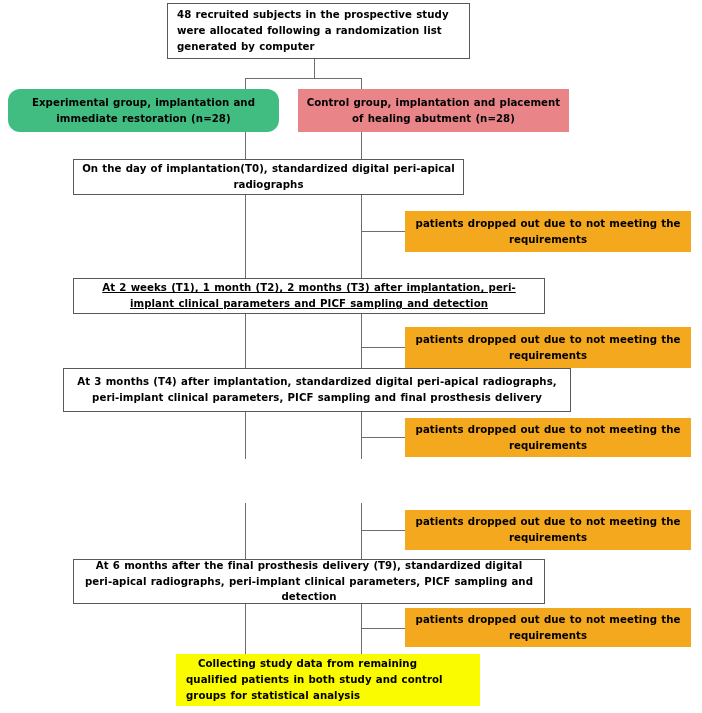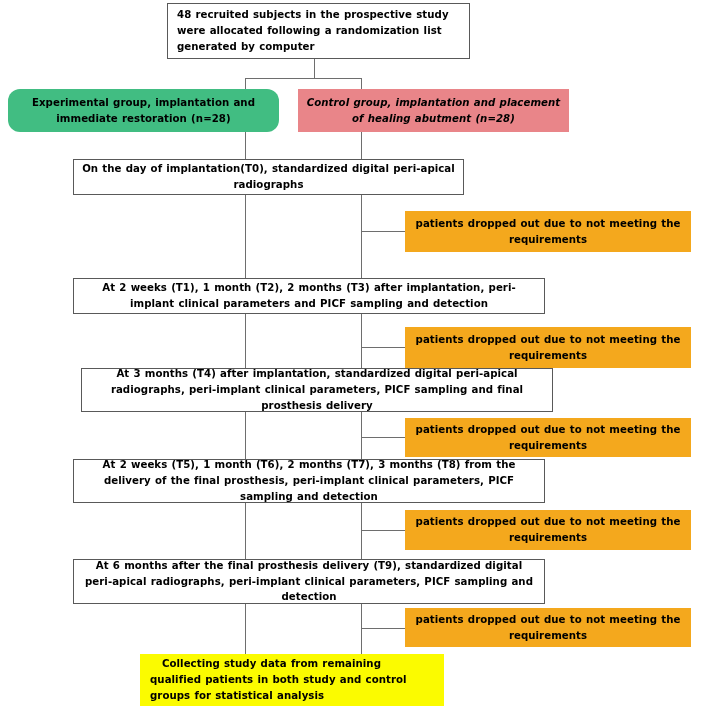--- a/index.html
+++ b/index.html
@@ -31,23 +31,23 @@
     color: #000000;
     letter-spacing: 0.05px;
     padding: 3px 8px;
     word-spacing: 0.6px;
   }
   .node.white {
     background: #ffffff;
     border: 1.3px solid #595959;
   }
   .node.green  { background: var(--c-green); border-radius: 12px; }
-  .node.red    { background: var(--c-red); font-style: italic; }
+  .node.red    { background: var(--c-red); }
   .node.orange { background: var(--c-orange); }
-  .node.yellow { background: var(--c-yellow); }
+  .node.yellow { background: var(--c-yellow); margin-left: 36px; }
   .node.left-align {
     justify-content: flex-start;
     text-align: left;
   }
   .node .txt { display: block; width: 100%; }
   .conn {
     position: absolute;
     background: #6e6e6e;
   }
   .conn.v { width: 1.4px; }
@@ -99,39 +99,36 @@
   </div>
 
   <div class="node white" style="left:73px; top:159px; width:391px; height:36px;">
     <span class="txt">On the day of implantation(T0), standardized digital peri-apical radiographs</span>
   </div>
 
   <div class="node orange" style="left:405px; top:211px; width:286px; height:41px;">
     <span class="txt">patients dropped out due to not meeting the requirements</span>
   </div>
 
-  <div class="node white" style="left:73px; top:278px; width:472px; height:36px;">
+  <div class="node white" style="left:73px; top:278px; width:472px; height:36px;text-decoration:underline;">
     <span class="txt">At 2 weeks (T1), 1 month (T2), 2 months (T3) after implantation, peri-implant clinical parameters and  PICF sampling and detection</span>
   </div>
 
   <div class="node orange" style="left:405px; top:327px; width:286px; height:41px;">
     <span class="txt">patients dropped out due to not meeting the requirements</span>
   </div>
 
-  <div class="node white" style="left:81px; top:368px; width:472px; height:44px;text-align:center;">
+  <div class="node white" style="left:63px; top:368px; width:508px; height:44px;text-align:center;">
     <span class="txt">At 3 months (T4) after implantation, standardized digital peri-apical radiographs, peri-implant clinical parameters, PICF sampling and final prosthesis delivery</span>
   </div>
 
   <div class="node orange" style="left:405px; top:418px; width:286px; height:39px;">
     <span class="txt">patients dropped out due to not meeting the requirements</span>
   </div>
 
-  <div class="node white" style="left:73px; top:459px; width:472px; height:44px;">
-    <span class="txt">At 2 weeks (T5), 1 month (T6), 2 months (T7), 3 months (T8) from the delivery of the final prosthesis, peri-implant clinical parameters, PICF sampling and detection</span>
-  </div>
 
   <div class="node orange" style="left:405px; top:510px; width:286px; height:40px;">
     <span class="txt">patients dropped out due to not meeting the requirements</span>
   </div>
 
   <div class="node white" style="left:73px; top:559px; width:472px; height:45px;text-align:center;">
     <span class="txt">At 6 months after the final prosthesis delivery (T9), standardized digital peri-apical radiographs, peri-implant clinical parameters, PICF sampling and detection</span>
   </div>
 
   <div class="node orange" style="left:405px; top:608px; width:286px; height:39px;">

